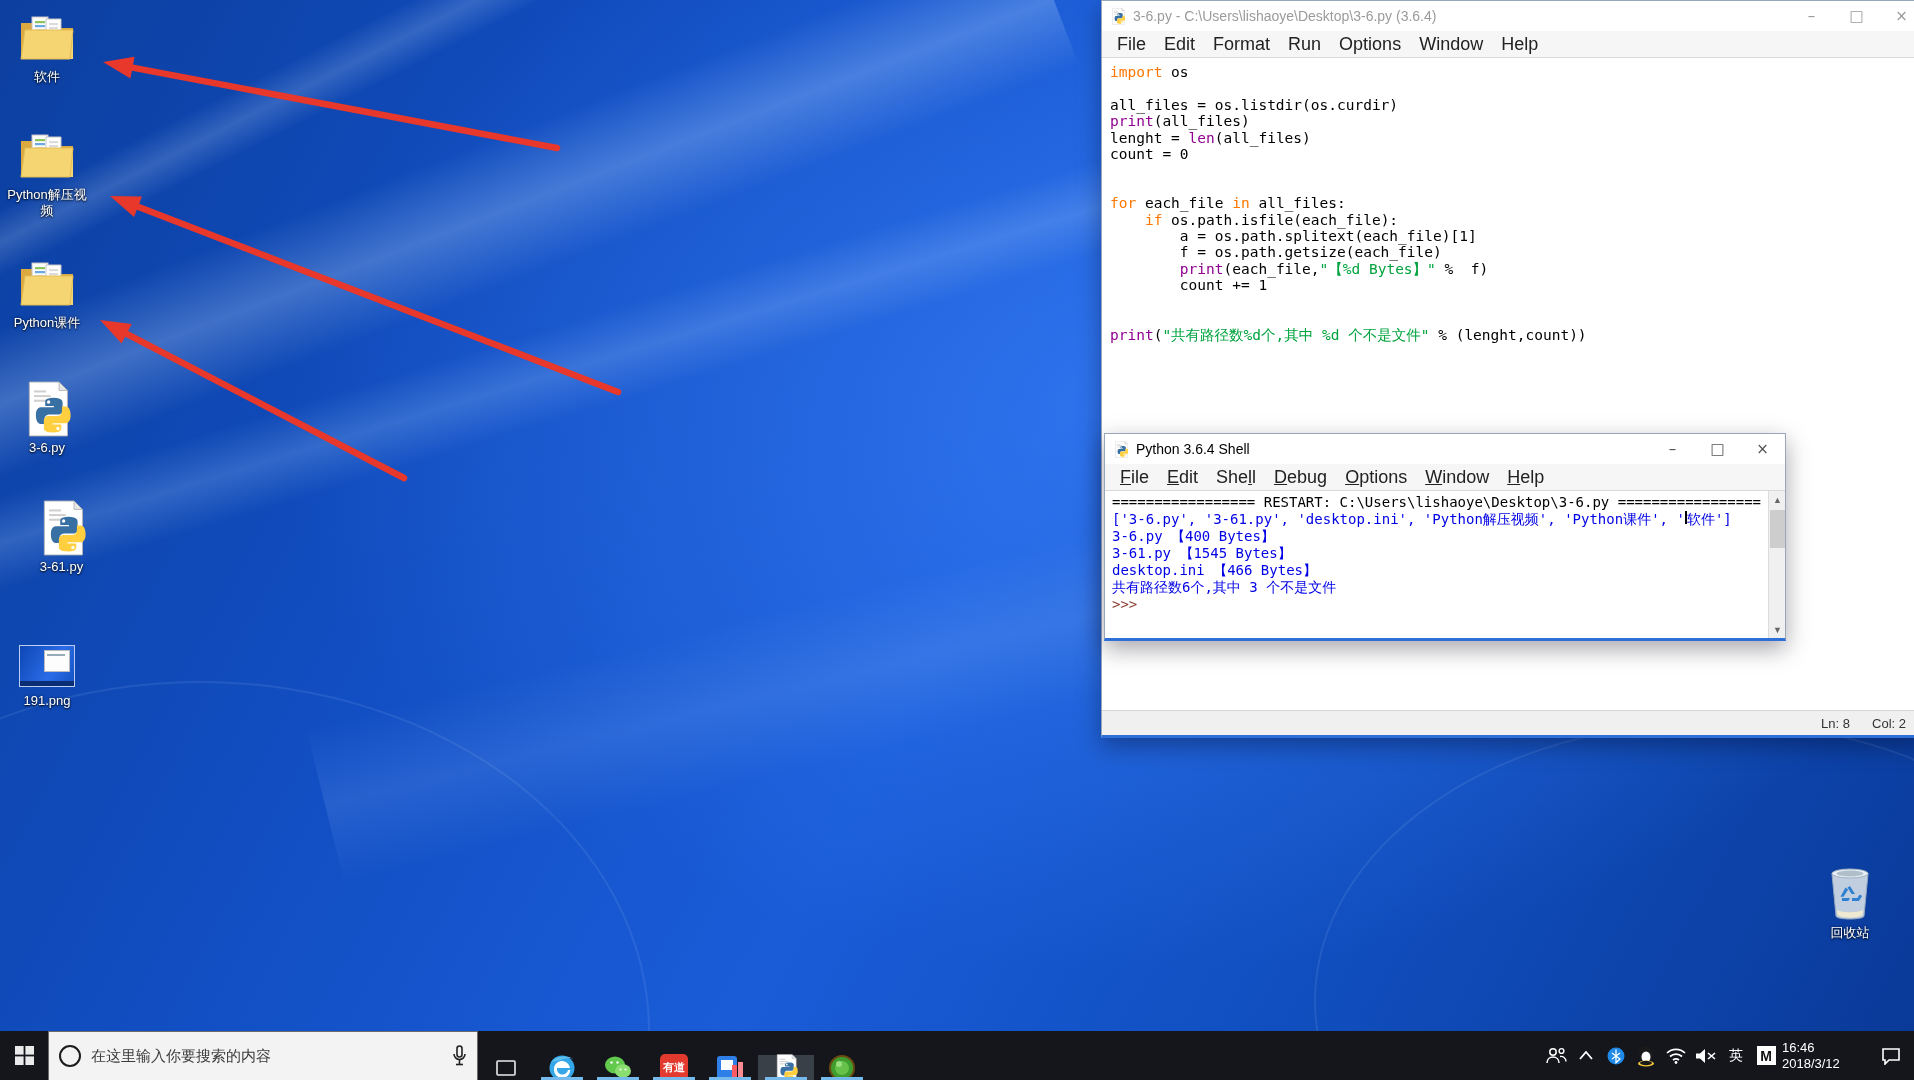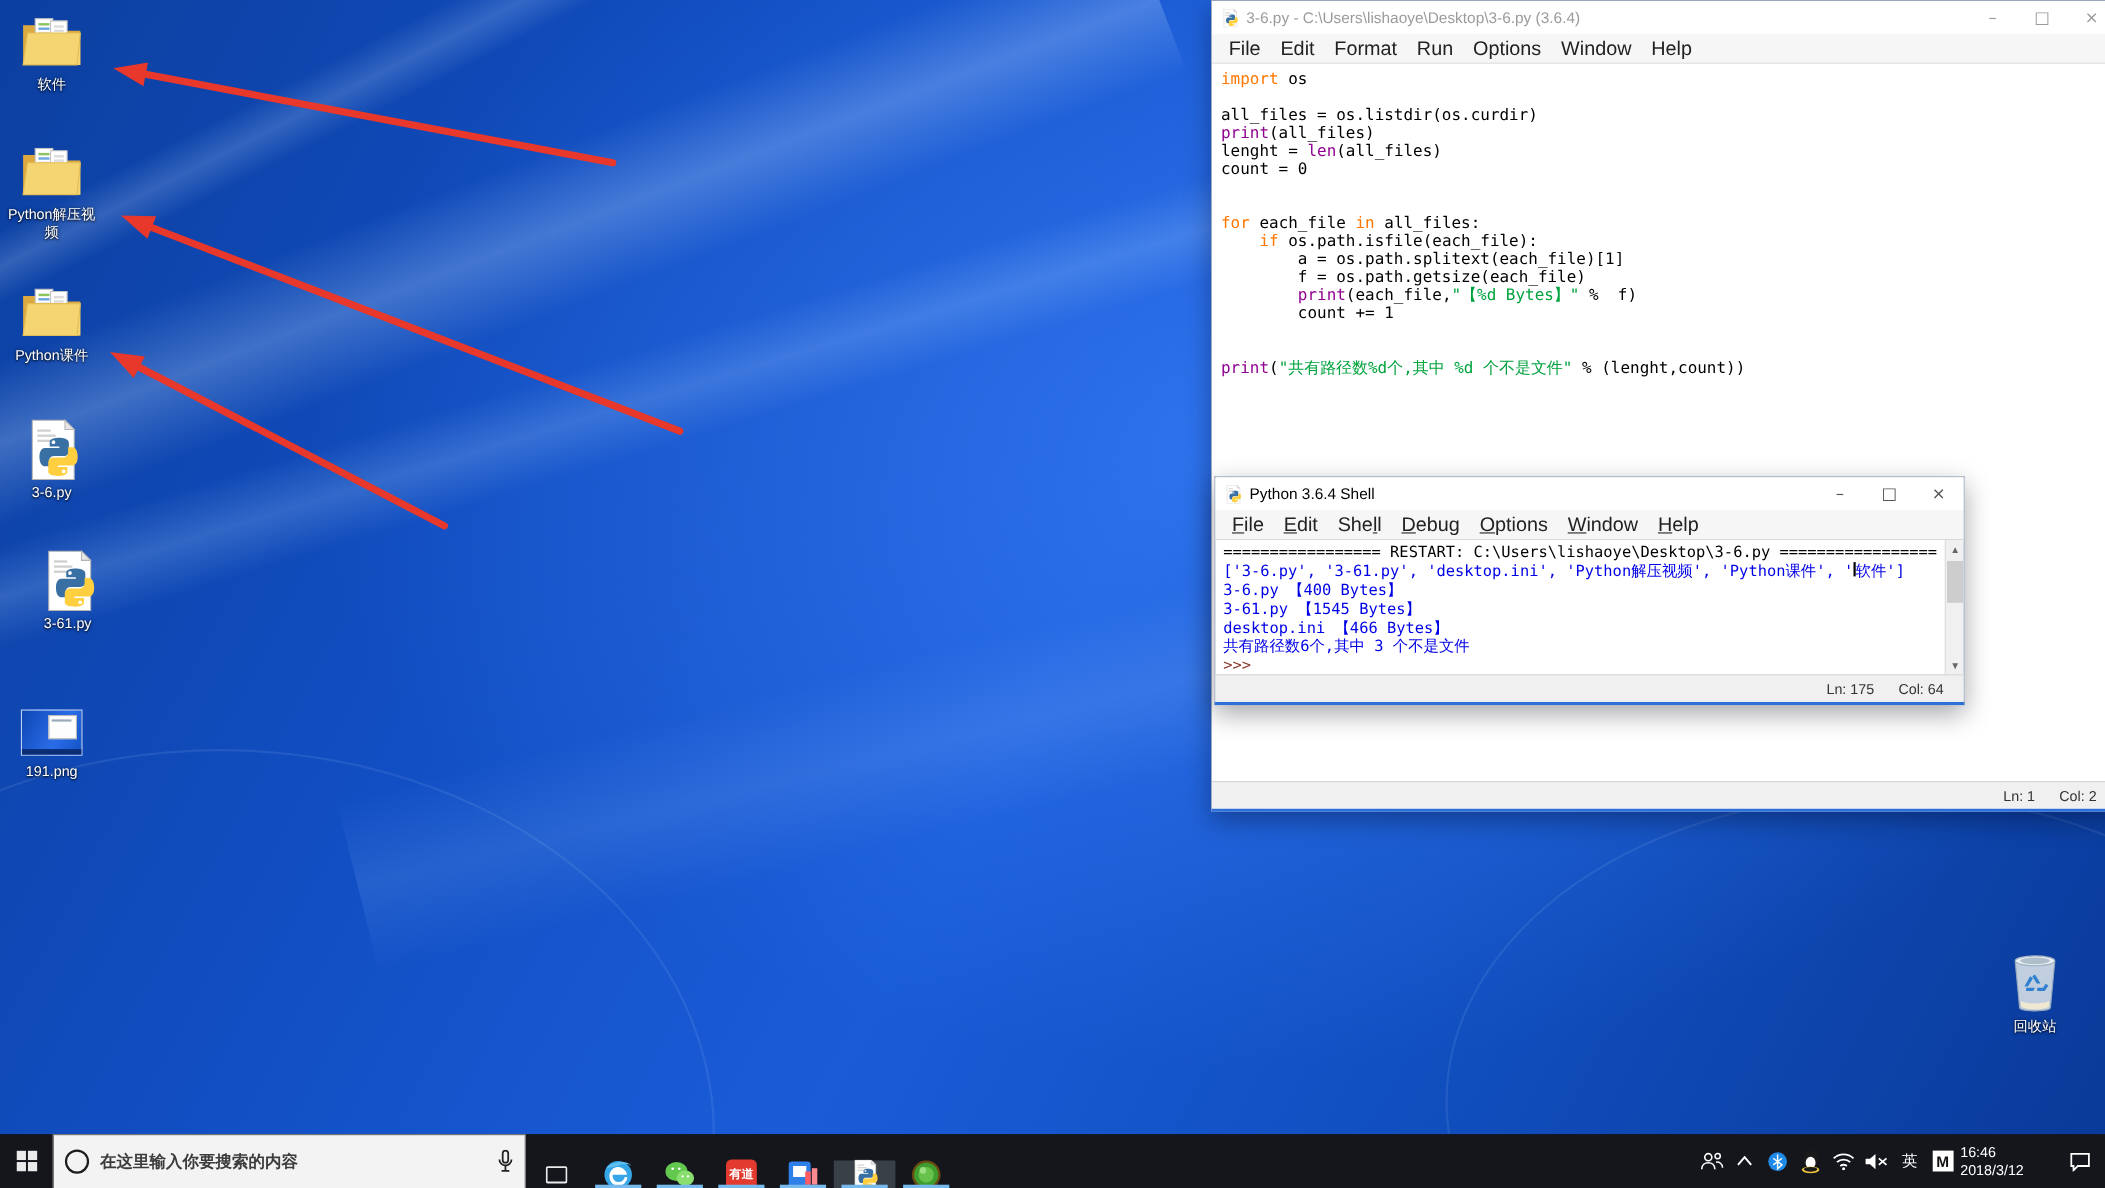--- a/index.html
+++ b/index.html
@@ -75,21 +75,21 @@
   .vscroll .sarr { position:absolute; left:0; width:17px; height:17px; display:flex; align-items:center; justify-content:center;
     color:#666; font-size:9px; }
   .vscroll .up { top:0; } .vscroll .dn { bottom:0; }
   .vscroll .sthumb { position:absolute; left:1px; width:15px; top:19px; height:38px; background:#cdcdcd; }
 
   
   .taskbar { position:absolute; left:0; bottom:0; width:100%; height:49px; background:#14161c;
     display:flex; align-items:stretch; z-index:50; }
   .tb-start { width:48px; display:flex; align-items:center; justify-content:center; }
   .tb-search { width:430px; background:#f3f3f3; border:1px solid #6b6b6b; border-bottom:none; display:flex; align-items:center;
-    padding:0 10px; gap:10px;font-weight:bold; }
+    padding:0 10px; gap:10px; }
   .tb-search .circ { width:22px; height:22px; border:2.5px solid #1c1c1c; border-radius:50%; flex:0 0 auto; }
   .tb-search .stext { font-size:15px; color:#3c3c3c; flex:1; white-space:nowrap; overflow:hidden; }
   .tb-apps { display:flex;margin-top:24px; }
   .tb-btn { width:56px; position:relative; display:flex; align-items:center; justify-content:center; }
   .tb-btn.activeslot { background:#3a4048; }
   .tb-btn .runline { position:absolute; bottom:0; left:7px; right:7px; height:3px; background:#76b9ed; }
   .tb-spacer { flex:1; }
   .tray { display:flex; align-items:center; gap:2px; padding-right:4px; }
   .tray-ic { width:28px; height:49px; display:flex; align-items:center; justify-content:center; color:#fff; font-size:14px; }
   .tray-clock { width:88px; text-align:left; color:#fff; font-size:13px; line-height:16px; padding-right:6px; }
@@ -246,21 +246,21 @@
       <span class="mi">File</span>
       <span class="mi">Edit</span>
       <span class="mi">Format</span>
       <span class="mi">Run</span>
       <span class="mi">Options</span>
       <span class="mi">Window</span>
       <span class="mi">Help</span>
     </div>
   <div class="codearea" id="editor-code"><div><span class="kw">import</span><span class="pl"> os</span></div><div>&nbsp;</div><div><span class="pl">all_files = os.listdir(os.curdir)</span></div><div><span class="bi">print</span><span class="pl">(all_files)</span></div><div><span class="pl">lenght = </span><span class="bi">len</span><span class="pl">(all_files)</span></div><div><span class="pl">count = 0</span></div><div>&nbsp;</div><div>&nbsp;</div><div><span class="kw">for</span><span class="pl"> each_file </span><span class="kw">in</span><span class="pl"> all_files:</span></div><div><span class="pl">    </span><span class="kw">if</span><span class="pl"> os.path.isfile(each_file):</span></div><div><span class="pl">        a = os.path.splitext(each_file)[1]</span></div><div><span class="pl">        f = os.path.getsize(each_file)</span></div><div><span class="pl">        </span><span class="bi">print</span><span class="pl">(each_file,</span><span class="str">"【%d Bytes】"</span><span class="pl"> %  f)</span></div><div><span class="pl">        count += 1</span></div><div>&nbsp;</div><div>&nbsp;</div><div><span class="bi">print</span><span class="pl">(</span><span class="str">"共有路径数%d个,其中 %d 个不是文件"</span><span class="pl"> % (lenght,count))</span></div></div>
   <div class="statusbar">
-    <span>Ln: 1</span>
+    <span>Ln: 8</span>
     <span>Col: 2</span>
   </div>
 </div>
 
 <div class="window" id="shell-window" style="left:1104px; top:433px; width:682px; height:208px; z-index:20">
   <div class="titlebar">
     <span class="ticon">
         <svg viewBox="0 0 56 60" width="16" height="17">
   <path d="M9 1 h32 l9 9 v49 H9z" fill="#ffffff" stroke="#b5b5b5"></path>
   <path d="M41 1 l9 9 h-9z" fill="#e6e6e6" stroke="#b5b5b5"></path>
@@ -289,24 +289,20 @@
       <span class="mi"><span class="mn">W</span>indow</span>
       <span class="mi"><span class="mn">H</span>elp</span>
     </div>
   <div class="shellwrap">
     <div class="shellarea" id="shell-out"><div><span class="k">================= RESTART: C:\Users\lishaoye\Desktop\3-6.py =================</span></div><div><span class="b">['3-6.py', '3-61.py', 'desktop.ini', 'Python解压视频', 'Python课件', '</span><span class="cur"></span><span class="b">软件']</span></div><div><span class="b">3-6.py 【400 Bytes】</span></div><div><span class="b">3-61.py 【1545 Bytes】</span></div><div><span class="b">desktop.ini 【466 Bytes】</span></div><div><span class="b">共有路径数6个,其中 3 个不是文件</span></div><div><span class="p">&gt;&gt;&gt; </span></div></div>
     <div class="vscroll">
       <span class="sarr up">▲</span>
       <span class="sthumb"></span>
       <span class="sarr dn">▼</span>
     </div>
-  </div>
-  <div class="statusbar">
-    <span>Ln: 175</span>
-    <span>Col: 64</span>
   </div>
 </div>
 
 <div class="desk-icon" id="recycle-bin" style="left:1803px; top:866px;">
   <div class="ic">
     <svg viewBox="0 0 56 60" width="56" height="60">
       <path d="M10 10 C10 7 46 7 46 10 L42 52 C42 56 14 56 14 52 Z" fill="#cfd9e4" stroke="#9fb0c0" stroke-width="1" opacity="0.93"></path>
       <ellipse cx="28" cy="9.5" rx="18" ry="4.5" fill="#e9eff5" stroke="#9fb0c0"></ellipse>
       <ellipse cx="28" cy="9.5" rx="13.5" ry="3" fill="#aebecb"></ellipse>
       <path d="M15 46 C20 49 36 49 41 46 L40.5 51 C36 54.5 20 54.5 15.5 51 Z" fill="#efe9d2"></path>

